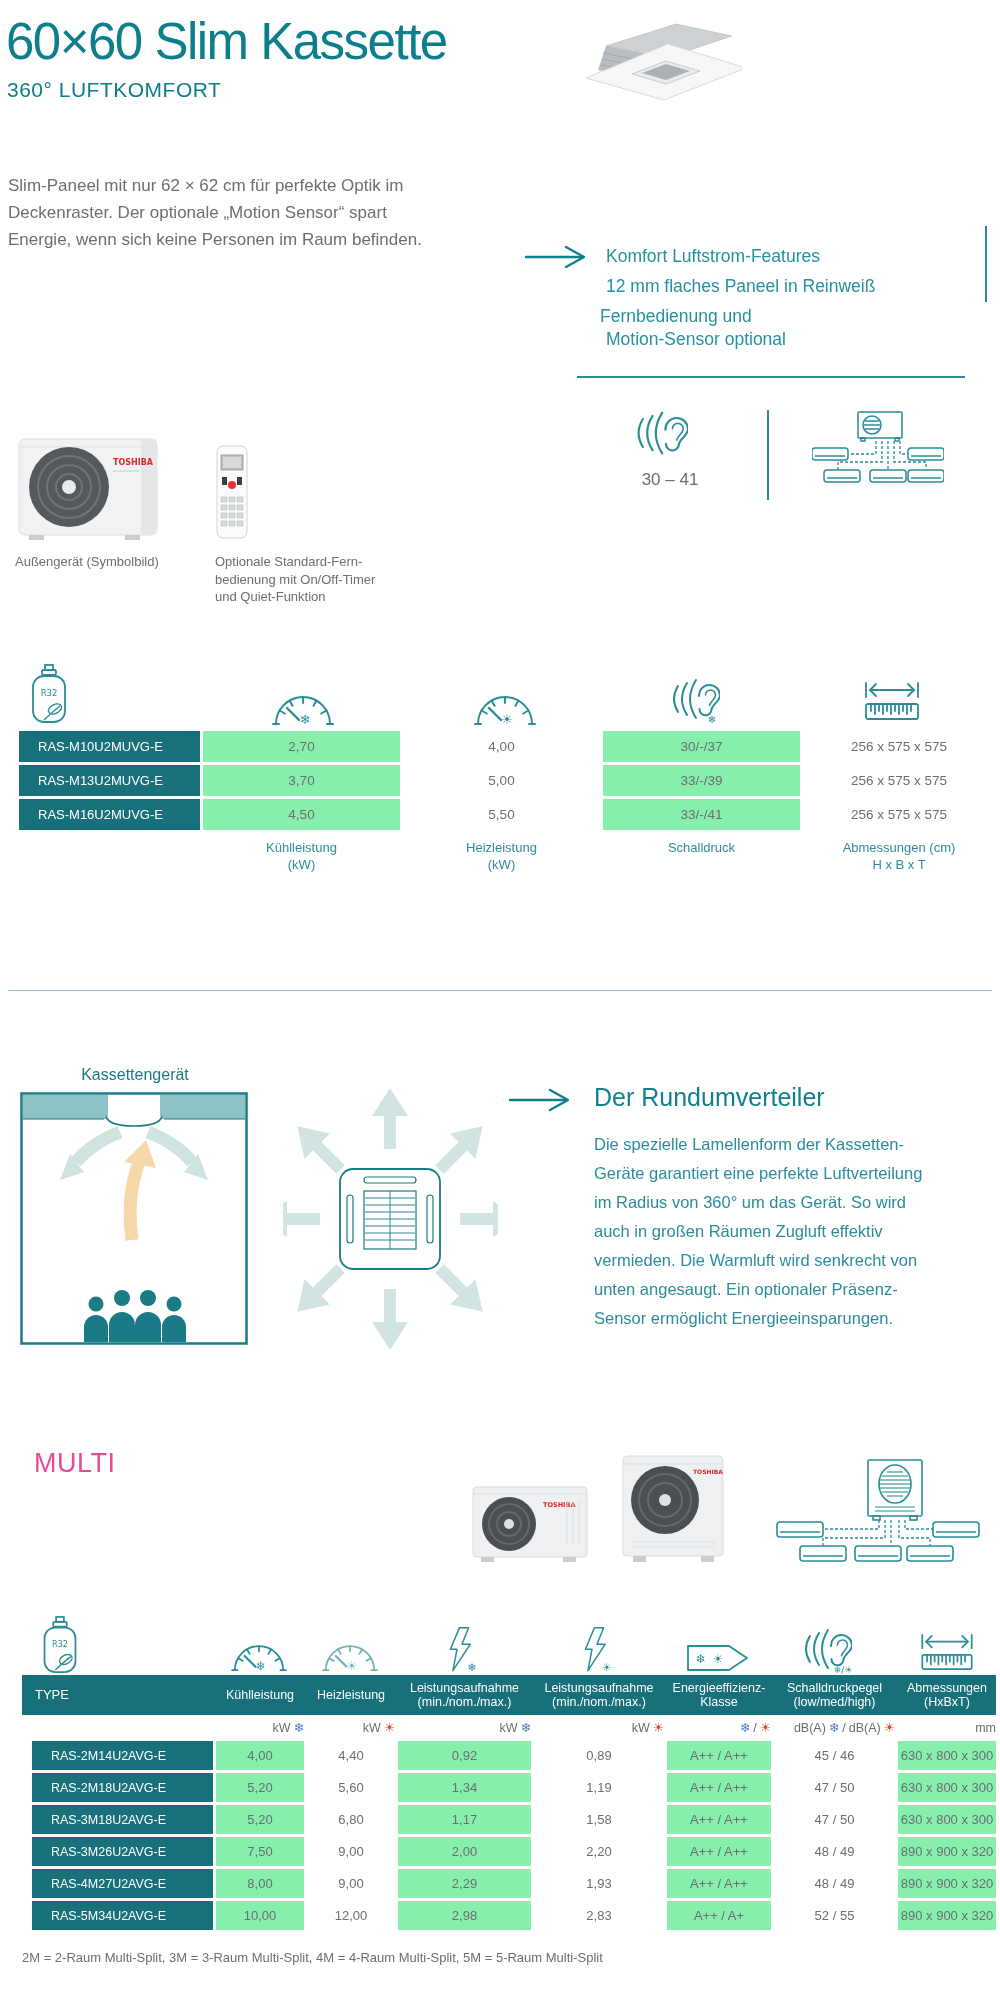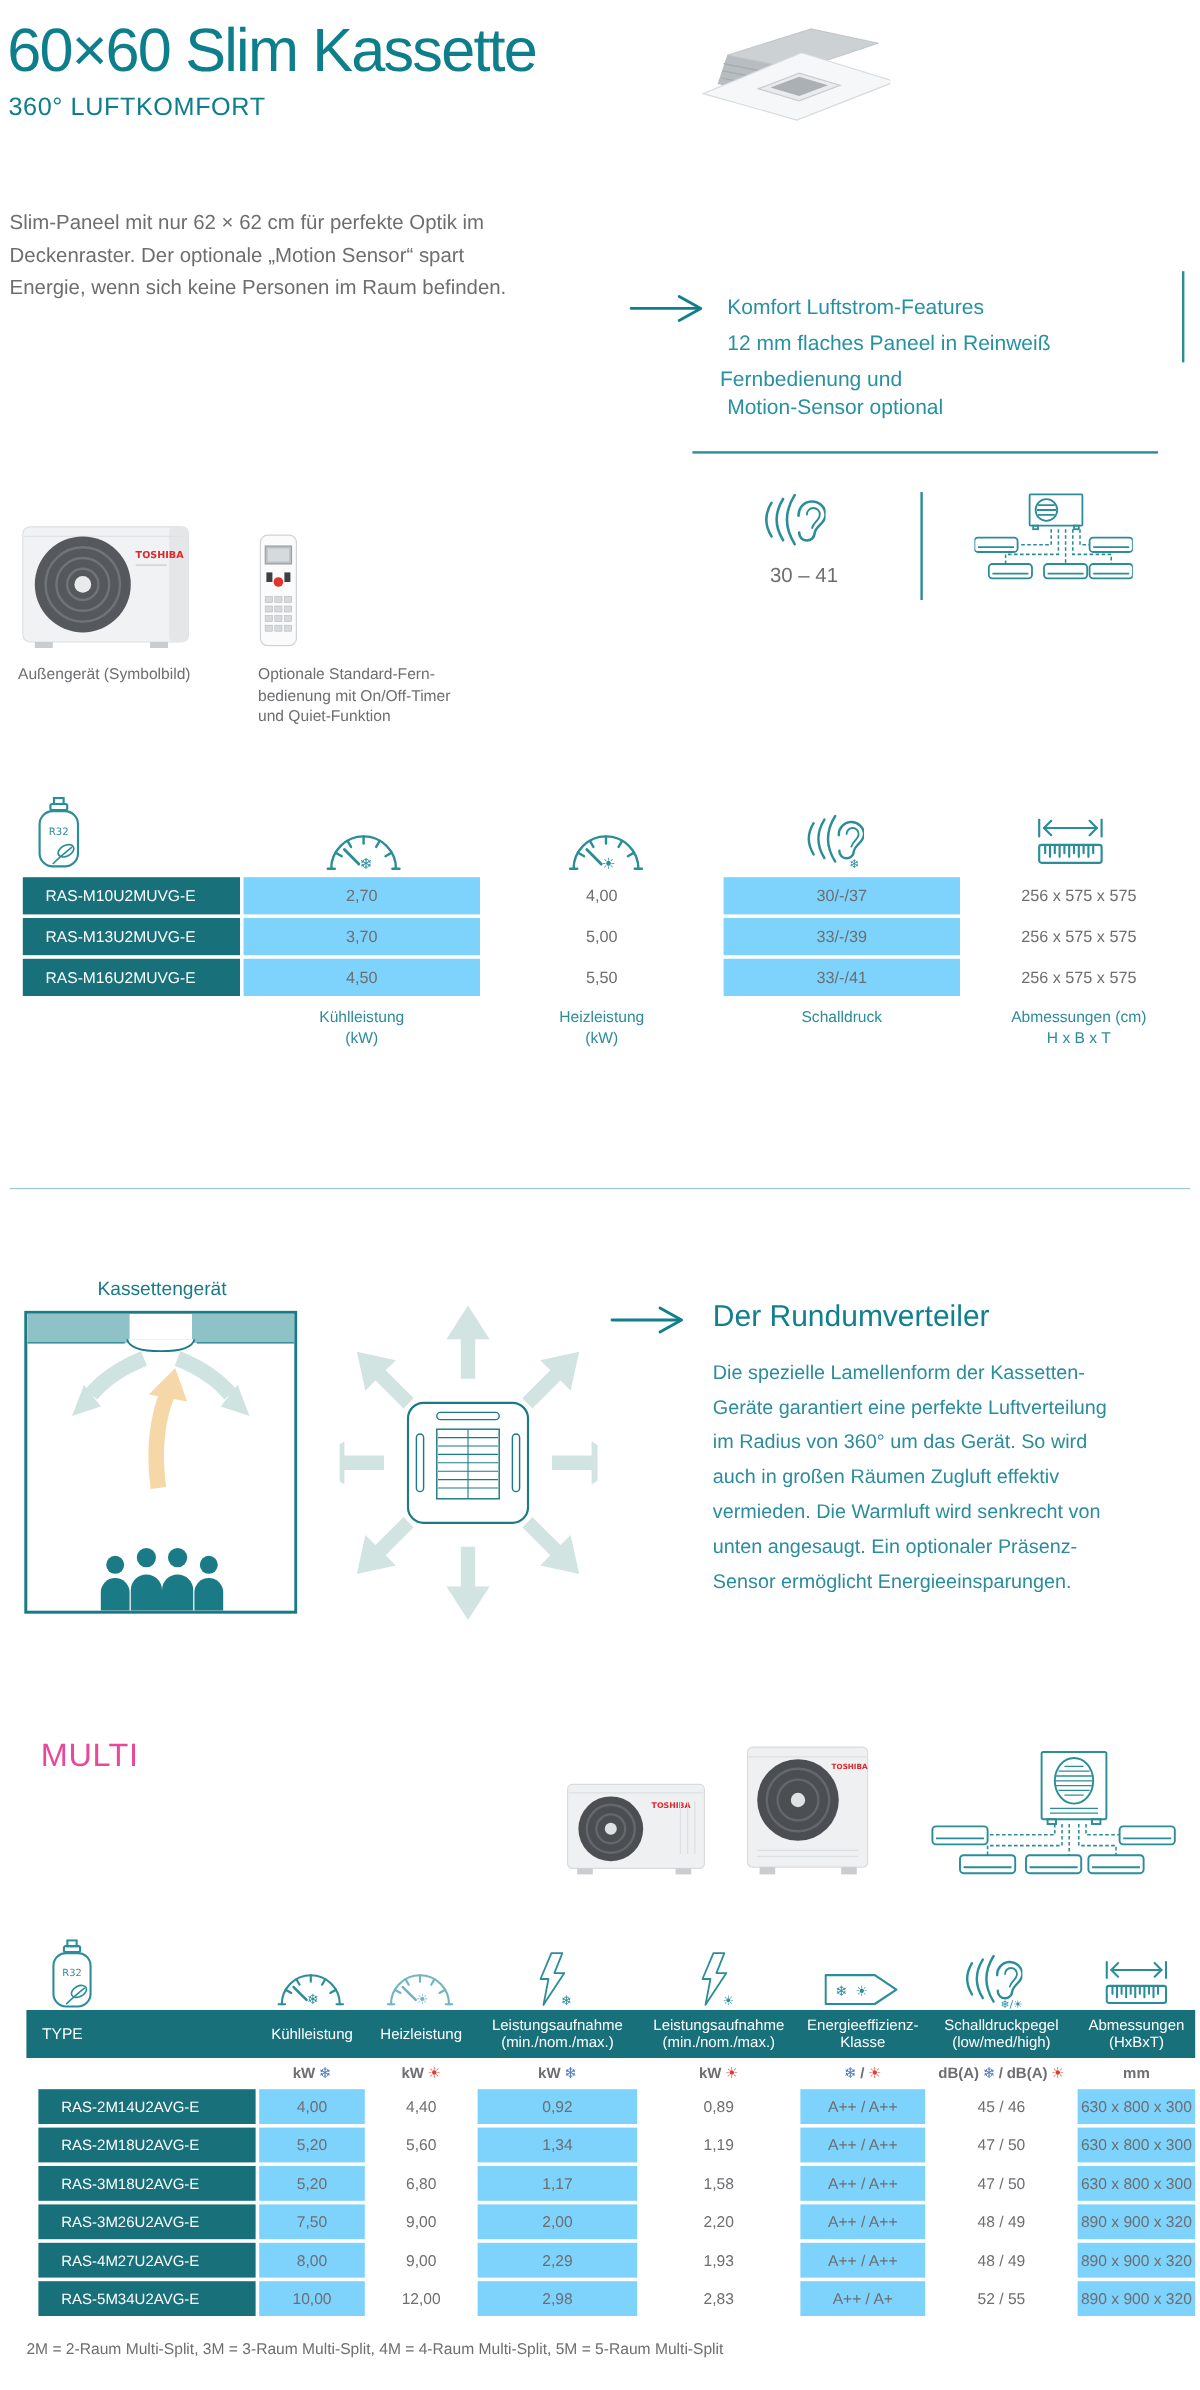--- a/index.html
+++ b/index.html
@@ -17,33 +17,33 @@
   .divider{background:#9fc6cb;}
   
   .t1row{position:absolute;left:19px;width:976px;display:grid;
          grid-template-columns:181px 197px 197px 197px 192px;column-gap:3px;height:31px;}
   .t2row{position:absolute;left:32px;width:964px;display:grid;
          grid-template-columns:181px 88px 88px 133px 130px 104px 121px 98px;column-gap:3px;height:29px;text-align:center;}
   .cell{display:flex;align-items:center;justify-content:center;font-size:13.5px;color:#6d6e71;}
   .t2row .cell{font-size:13px;}
   .model{background:#17707a;color:#fff;font-size:13px;justify-content:flex-start;padding-left:19px;}
   .t2row .model{font-size:12.5px;}
-  .lt{background:#7dd3fc;}
+  .lt{background:#86efac;}
   .wt{background:#ffffff;}
   .tf{position:absolute;text-align:center;font-size:13px;line-height:16.5px;color:#2d8c9a;}
   
   .t2head{position:absolute;left:22px;top:1675px;width:974px;height:40px;background:#17707a;display:grid;
           grid-template-columns:191px 88px 88px 133px 130px 104px 121px 98px;column-gap:3px;color:#fff;}
   .t2head .hc{display:flex;flex-direction:column;align-items:center;justify-content:center;
               font-size:12.5px;line-height:14.5px;text-align:center;}
   .t2head .hc.first{align-items:flex-start;padding-left:13px;font-size:13px;}
   .t2units{position:absolute;left:32px;top:1716px;width:964px;height:23px;display:grid;
            grid-template-columns:181px 88px 88px 133px 130px 104px 121px 98px;column-gap:3px;
            font-size:12.5px;color:#6d6e71;}
-  .t2units .uc{display:flex;align-items:center;justify-content:center;font-weight:bold;}
+  .t2units .uc{display:flex;align-items:center;justify-content:flex-end;}
   .s-snow{color:#4b79bd;margin-left:3px;}
   .s-sun{color:#e6392f;margin-left:3px;}
   .sep{margin:0 3px;}
   .footnote{font-size:13px;color:#6d6e71;}
   .rundum-h{font-size:25px;color:#117f8e;}
   .rundum-p{font-size:16.5px;line-height:29px;color:#2b8c9c;}
   .kass-label{font-size:16px;color:#1a7b86;text-align:center;}
   .multi-h{font-size:27px;color:#ec4899;letter-spacing:.5px;text-align:center;}
   svg text{font-family:"DejaVu Sans","Liberation Sans",sans-serif;}
 </style>

